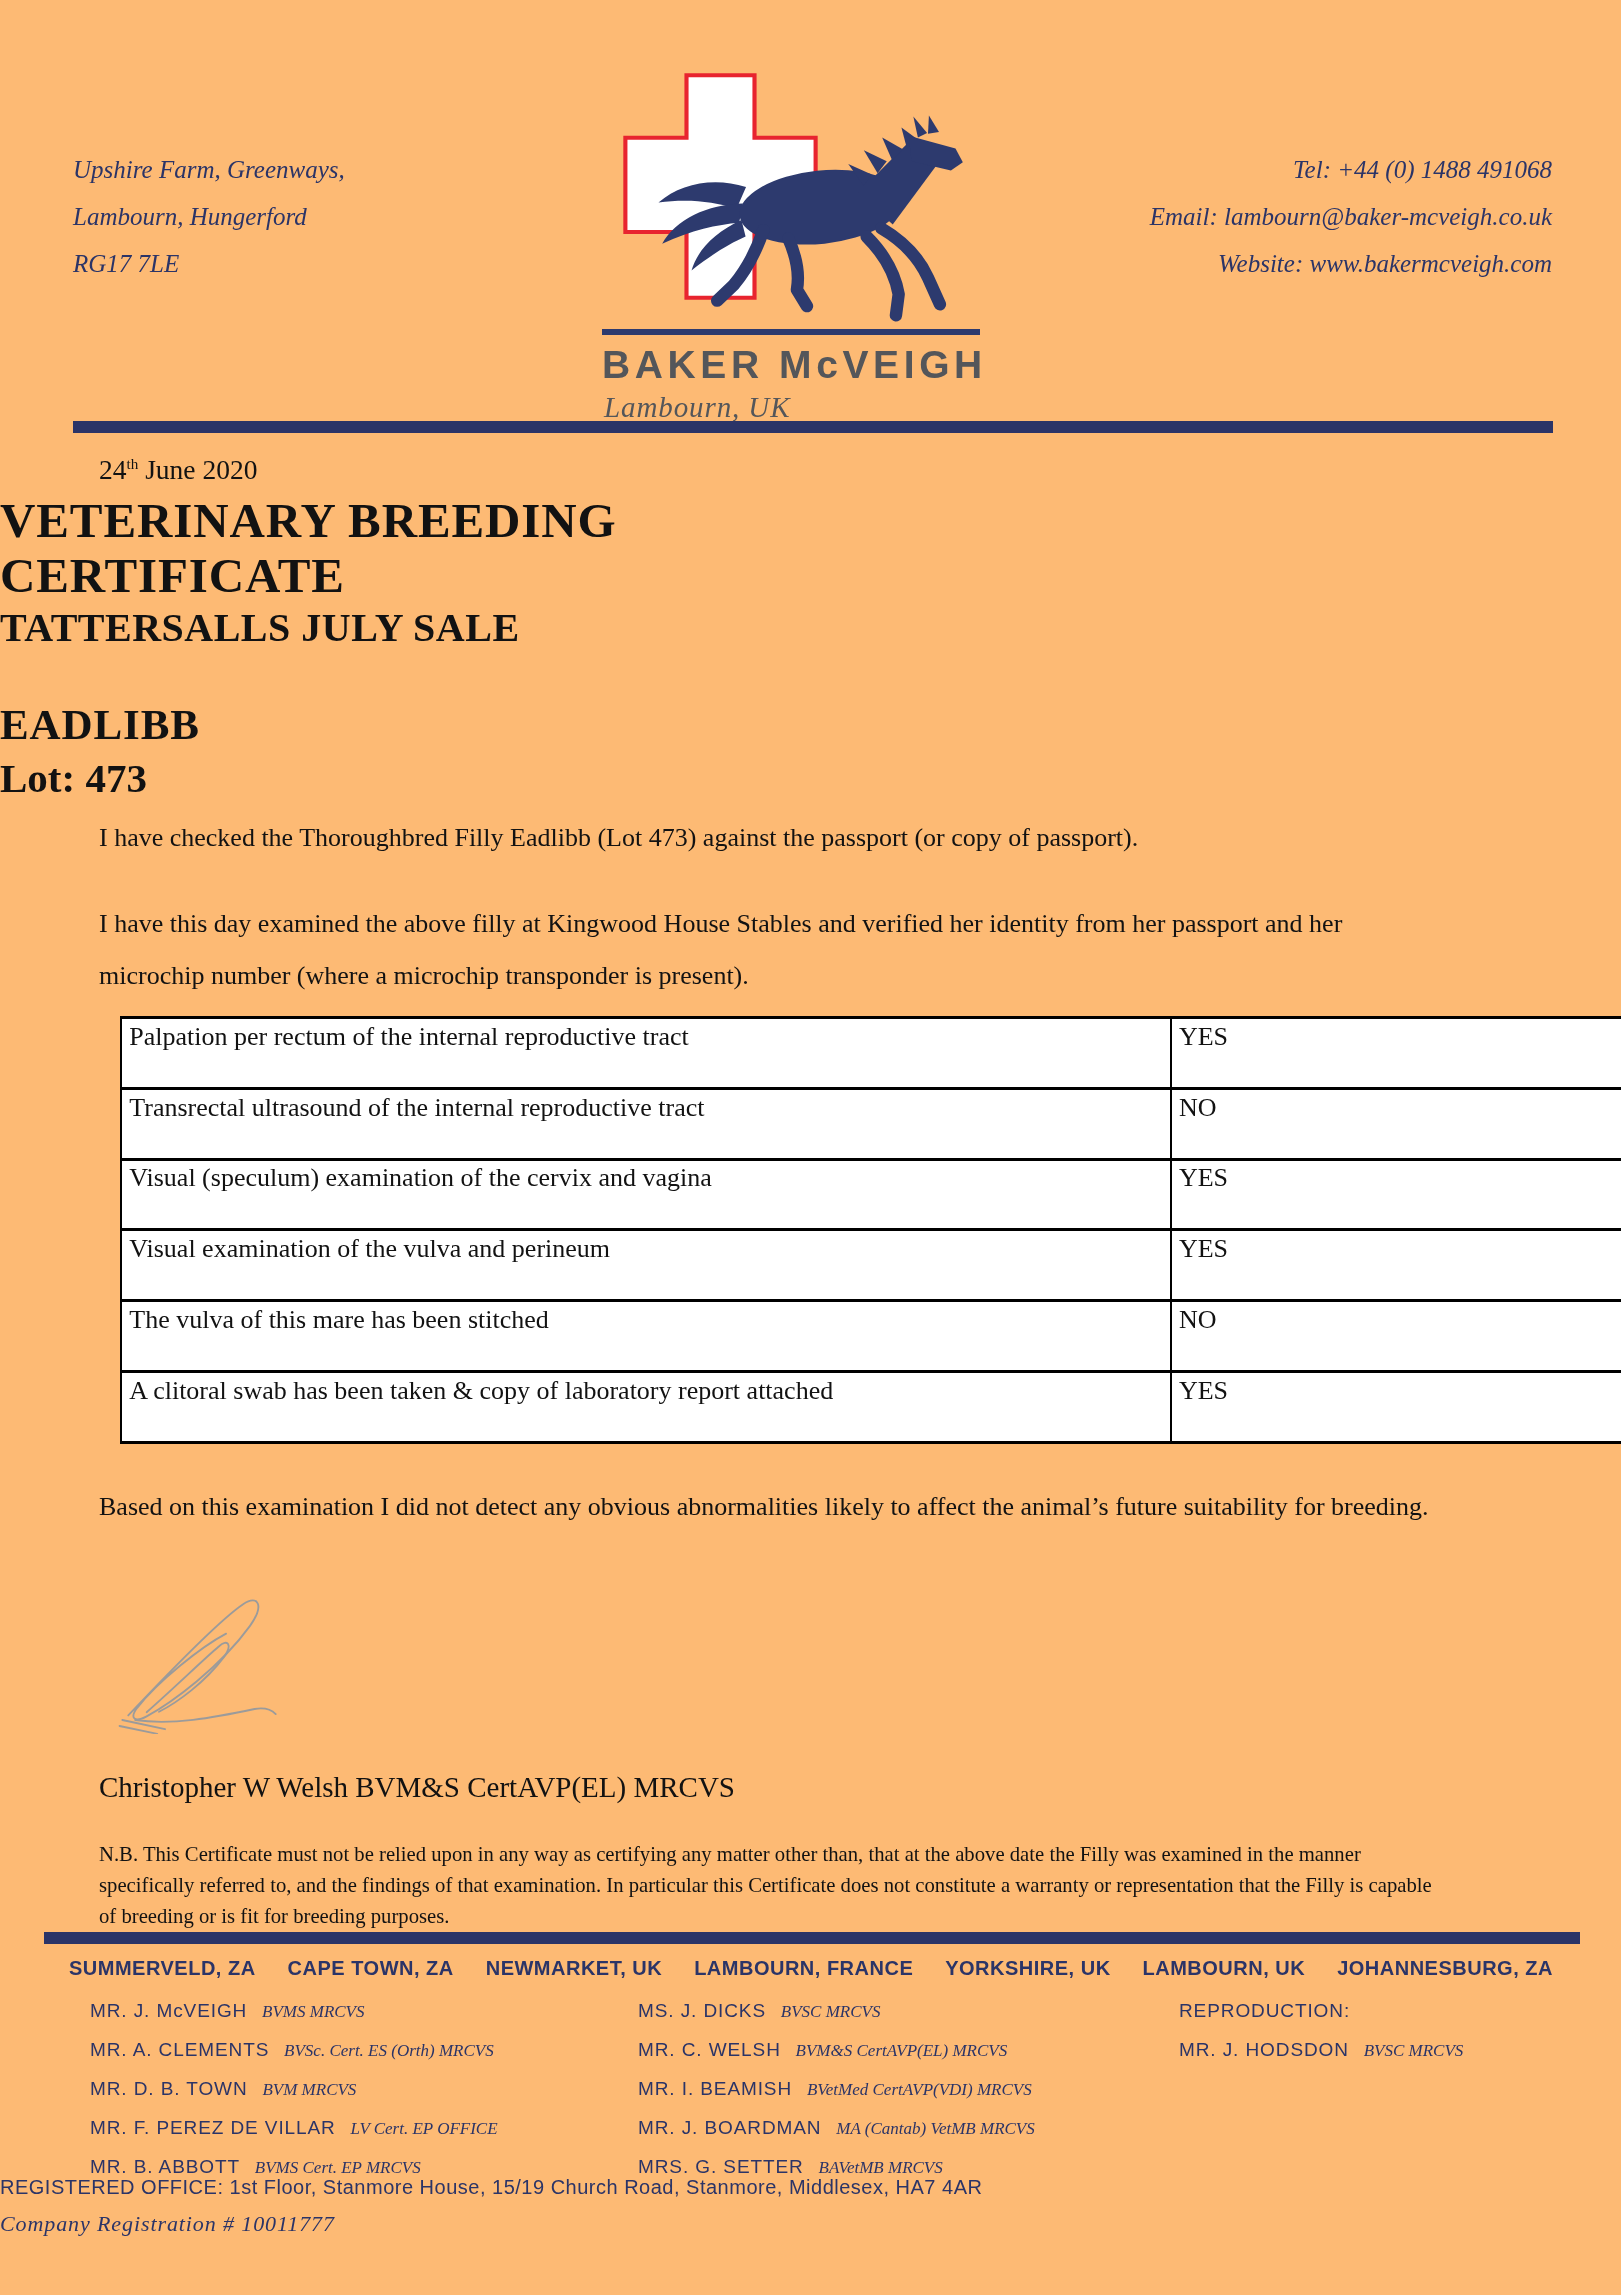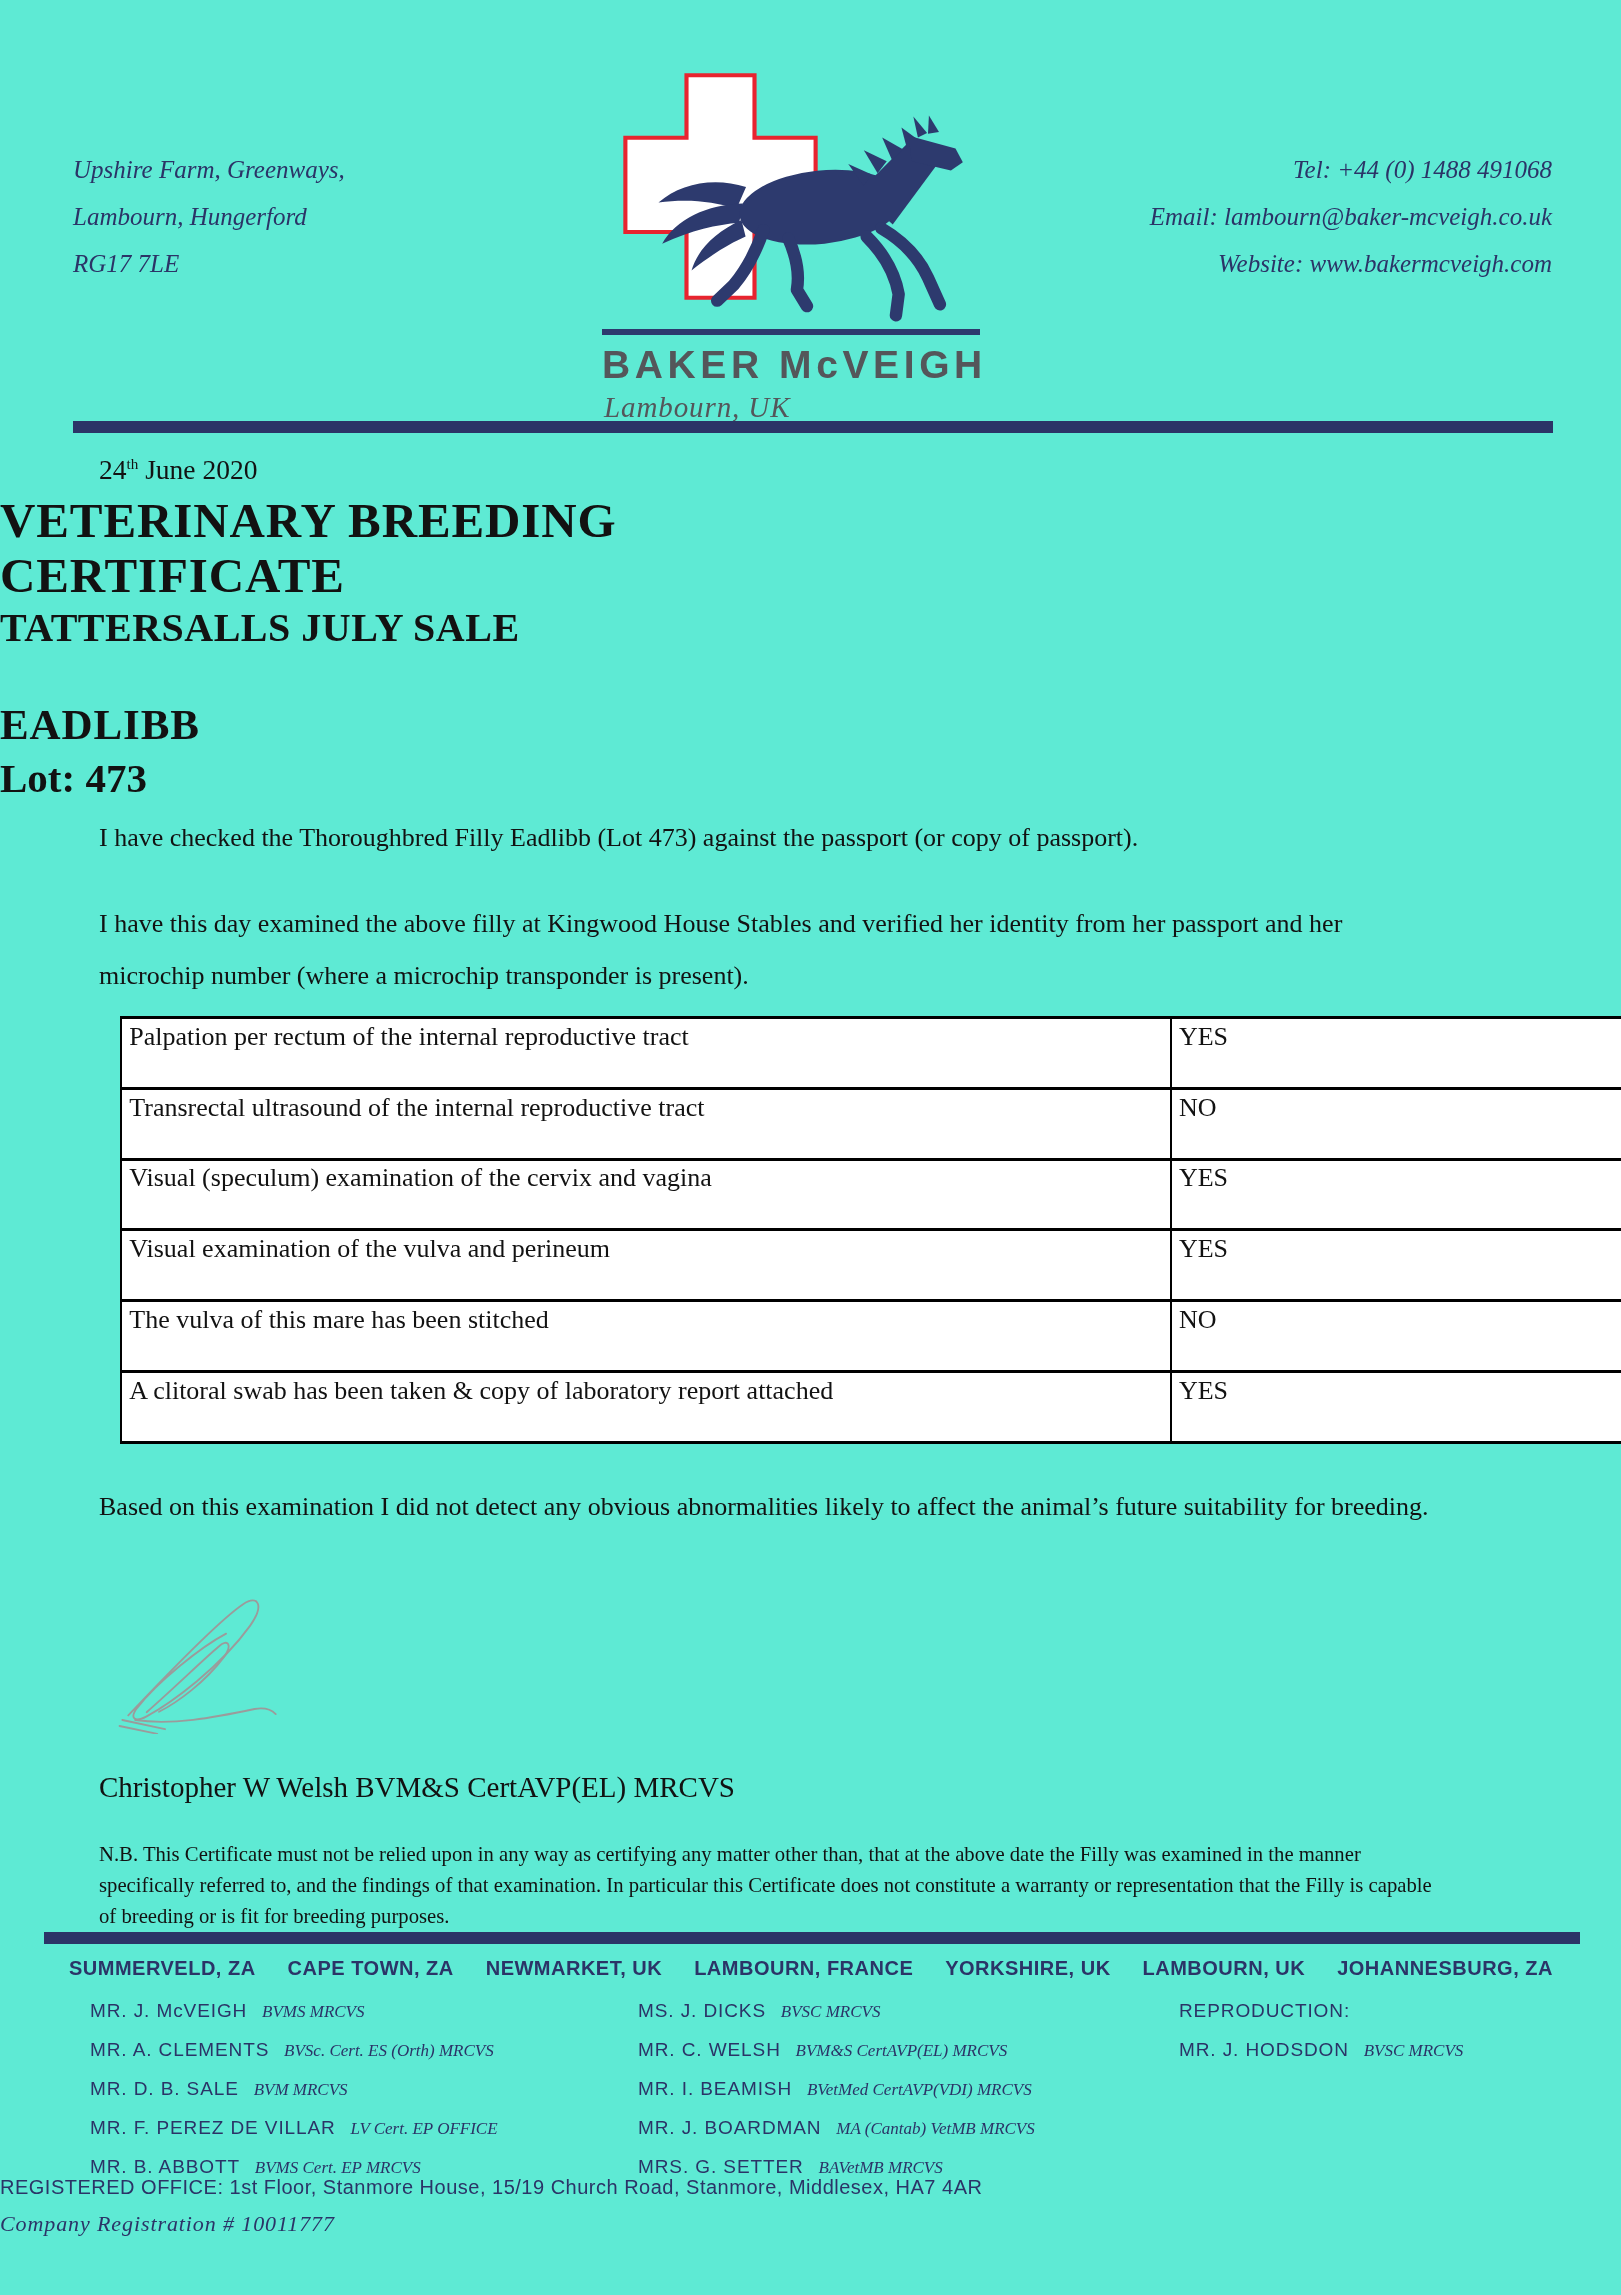--- a/index.html
+++ b/index.html
@@ -1,20 +1,20 @@
 <!DOCTYPE html>
 <html style="font-size:7.3px"><head>
 <meta charset="utf-8">
 <style>
   html,body{margin:0;padding:0;background:#ffffff;}
   #page{
     position:relative;
     width:1622px;
     height:2295px;
-    background:#5eead4;
+    background:#fdba74;
     font-family:"Liberation Serif","DejaVu Serif",serif;
     color:#121212;
     overflow:hidden;
   }
   .abs{position:absolute;}
   
   .addr{
     left:73px;top:146px;width:413px;
     font-style:italic;font-size:25px;line-height:47px;
     color:#2b3467;
@@ -231,21 +231,21 @@
   <div class="abs staff-col col1">
     <div class="row">
       <span class="s-name">MR. J. McVEIGH</span>
       <span class="s-qual">BVMS MRCVS</span>
     </div>
     <div class="row">
       <span class="s-name">MR. A. CLEMENTS</span>
       <span class="s-qual">BVSc. Cert. ES (Orth) MRCVS</span>
     </div>
     <div class="row">
-      <span class="s-name">MR. D. B. SALE</span>
+      <span class="s-name">MR. D. B. TOWN</span>
       <span class="s-qual">BVM MRCVS</span>
     </div>
     <div class="row">
       <span class="s-name">MR. F. PEREZ DE VILLAR</span>
       <span class="s-qual">LV Cert. EP OFFICE</span>
     </div>
     <div class="row">
       <span class="s-name">MR. B. ABBOTT</span>
       <span class="s-qual">BVMS Cert. EP MRCVS</span>
     </div>

